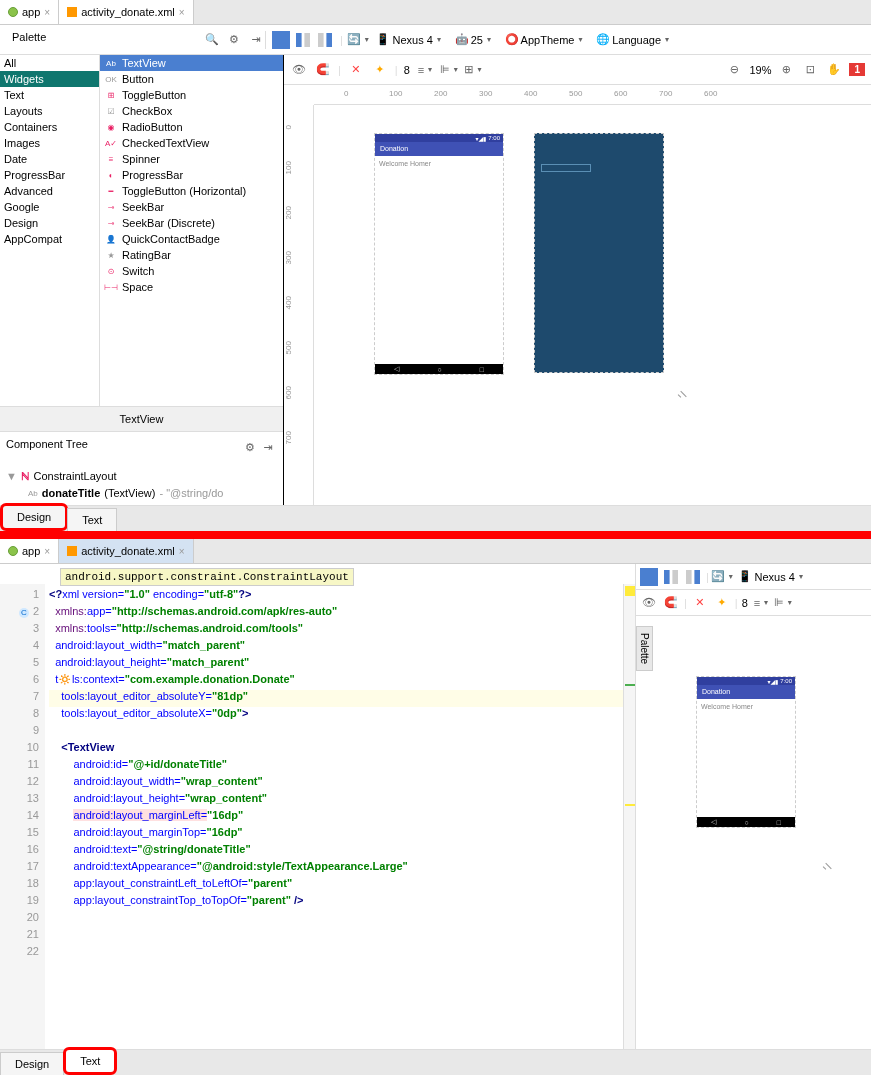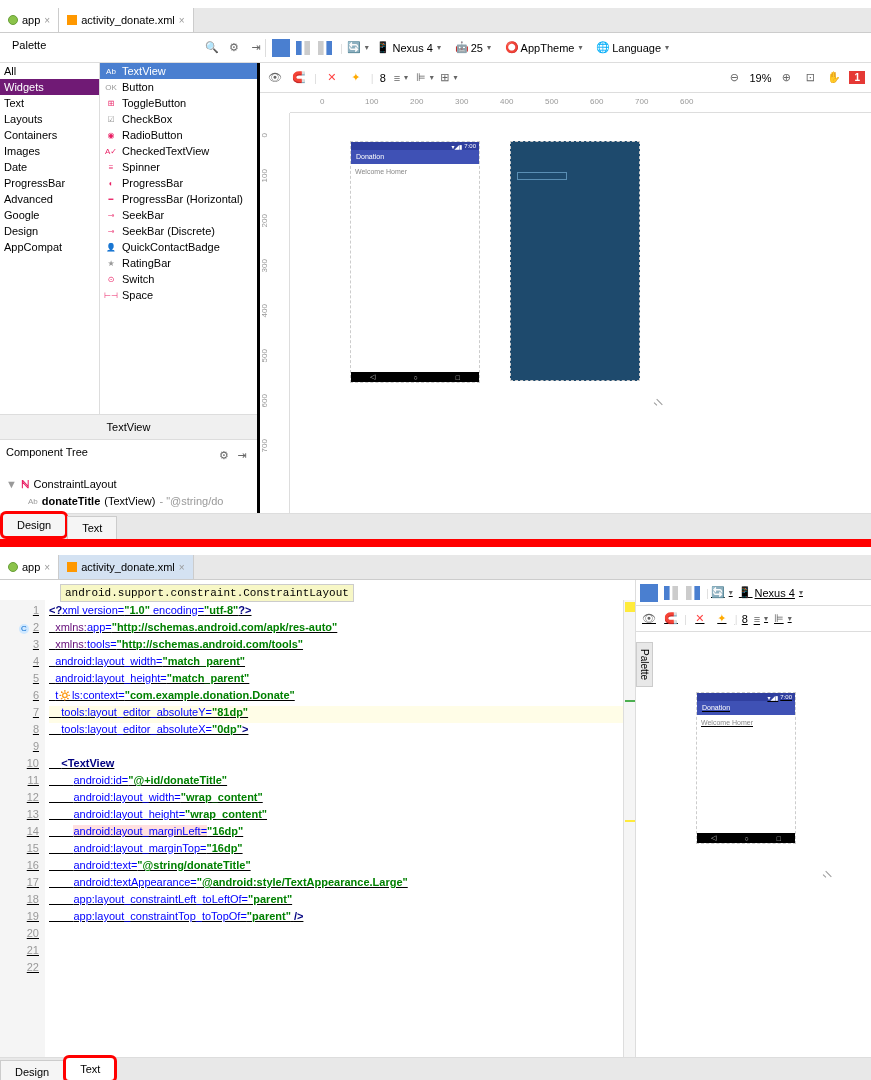--- a/index.html
+++ b/index.html
@@ -1,43 +1,43 @@
 <!DOCTYPE html>
 <html><head>
 <meta charset="utf-8">
 <style>
   * { box-sizing: border-box; margin: 0; padding: 0; font-family: Arial, sans-serif; }
   body { width: 871px; height: 1080px; background: #fff; font-size: 11px; color: #000; }
   
-  .top-tabs { height: 25px; border-bottom: 1px solid #ccc; display: flex; align-items: center; background: #e8e8e8; margin-top: 8px; }
+  .top-tabs { height: 25px; border-bottom: 1px solid #ccc; display: flex; align-items: center; background: #e8e8e8; }
   .tab { display: flex; align-items: center; padding: 4px 8px; border-right: 1px solid #ccc; background: #fff; height: 24px; gap: 4px; }
   .tab .close { color: #999; font-size: 10px; cursor: pointer; }
   .green-circle { width: 10px; height: 10px; border-radius: 50%; background: #8bc34a; border: 1px solid #689f38; }
   .orange-square { width: 10px; height: 10px; background: #ff9800; }
   
   .split-container { display: flex; flex-direction: column; height: 1055px; }
   .upper-pane { height: 510px; display: flex; flex-direction: column; border-bottom: 4px solid red; }
   .lower-pane { height: 540px; display: flex; flex-direction: column; border-top: 4px solid red; }
   
   .toolbar-row { height: 30px; display: flex; align-items: center; border-bottom: 1px solid #ddd; padding: 0 6px; gap: 6px; }
   .toolbar-section { display: flex; align-items: center; gap: 4px; }
   .palette-header { width: 260px; border-right: 1px solid #ddd; padding-left: 6px; font-size: 11px; }
   
   .icon-btn { width: 18px; height: 18px; display: inline-flex; align-items: center; justify-content: center; cursor: pointer; color: #666; }
   .icon-btn svg { width: 14px; height: 14px; }
   
   .dropdown { display: flex; align-items: center; gap: 2px; padding: 2px 4px; cursor: pointer; font-size: 11px; }
   .dropdown::after { content: "▾"; font-size: 8px; color: #666; margin-left: 2px; }
   
   .design-body { display: flex; flex: 1; overflow: hidden; }
-  .palette-col { width: 260px; border-right: 3px solid #000000; display: flex; flex-direction: column; }
+  .palette-col { width: 284px; border-right: 1px solid #000000; display: flex; flex-direction: column; }
   .palette-lists { display: flex; flex: 1; overflow: hidden; }
   .cat-list { width: 100px; border-right: 1px solid #ddd; font-size: 11px; }
   .cat-item { padding: 2px 4px; cursor: pointer; }
-  .cat-item.selected { background: #701a75; color: #fff; }
+  .cat-item.selected { background: #0f766e; color: #fff; }
   .widget-list { flex: 1; font-size: 11px; }
   .widget-item { display: flex; align-items: center; gap: 4px; padding: 2px 4px; cursor: pointer; }
   .widget-item.selected { background: #4a7fd0; color: #fff; }
   .widget-icon { width: 14px; height: 12px; display: inline-flex; align-items: center; justify-content: center; font-size: 8px; }
   
   .palette-footer { border-top: 1px solid #ddd; padding: 4px; text-align: center; font-size: 10px; color: #ccc; }
   .palette-footer2 { border-top: 1px solid #ddd; padding: 6px; text-align: center; background: #f0f0f0; }
   
   .component-tree-header { border-top: 1px solid #ddd; padding: 6px; display: flex; justify-content: space-between; }
   .component-tree { padding: 4px 6px; font-size: 11px; }
@@ -65,21 +65,21 @@
   .blueprint-box { position: absolute; border: 1px solid #5a8fb5; }
   
   .props-col { width: 170px; border-left: 1px solid #ddd; }
   .props-header { padding: 6px; display: flex; justify-content: space-between; align-items: center; }
   
   .bottom-tabs { height: 26px; display: flex; align-items: flex-end; border-top: 1px solid #ddd; background: #e8e8e8; }
   .btab { padding: 5px 14px; border: 1px solid #ccc; border-bottom: none; background: #f5f5f5; cursor: pointer; margin-right: -1px; }
   .btab.highlighted { border: 3px solid red; border-radius: 6px; background: #f5f5f5; }
   
   
-  .lower-body { display: flex; flex: 1; overflow: hidden; text-decoration: underline; }
+  .lower-body { display: flex; flex: 1; overflow: hidden; }
   .code-col { flex: 1; display: flex; flex-direction: column; border-right: 1px solid #ddd; }
   .code-area { flex: 1; display: flex; font-family: 'Courier New', monospace; font-size: 11px; overflow: hidden; }
   .gutter { width: 45px; background: #f5f5f5; color: #999; text-align: right; padding: 4px 6px 0 0; font-family: 'Courier New', monospace; }
   .gutter div { height: 17px; }
   .code-lines { flex: 1; padding: 4px 0 0 4px; }
   .code-lines div { height: 17px; white-space: pre; }
   .hint-box { position: absolute; background: #f7f7c6; border: 1px solid #ccc; padding: 2px 4px; font-family: 'Courier New',monospace; font-size: 11px; }
   .kw { color: #000080; font-weight: bold; }
   .attr { color: #0000ff; }
   .str { color: #008000; font-weight: bold; }
@@ -200,21 +200,21 @@
               <div class="widget-item">
                 <span class="widget-icon" style="color: rgb(233, 30, 99);">≡</span>
                 <span> Spinner</span>
               </div>
               <div class="widget-item">
                 <span class="widget-icon" style="color: rgb(233, 30, 99);">◐</span>
                 <span> ProgressBar</span>
               </div>
               <div class="widget-item">
                 <span class="widget-icon" style="color: rgb(233, 30, 99);">━</span>
-                <span> ProgressBar (Horizontal)</span>
+                <span> ToggleButton (Horizontal)</span>
               </div>
               <div class="widget-item">
                 <span class="widget-icon" style="color: rgb(233, 30, 99);">⊸</span>
                 <span> SeekBar</span>
               </div>
               <div class="widget-item">
                 <span class="widget-icon" style="color: rgb(233, 30, 99);">⊸</span>
                 <span> SeekBar (Discrete)</span>
               </div>
               <div class="widget-item">

